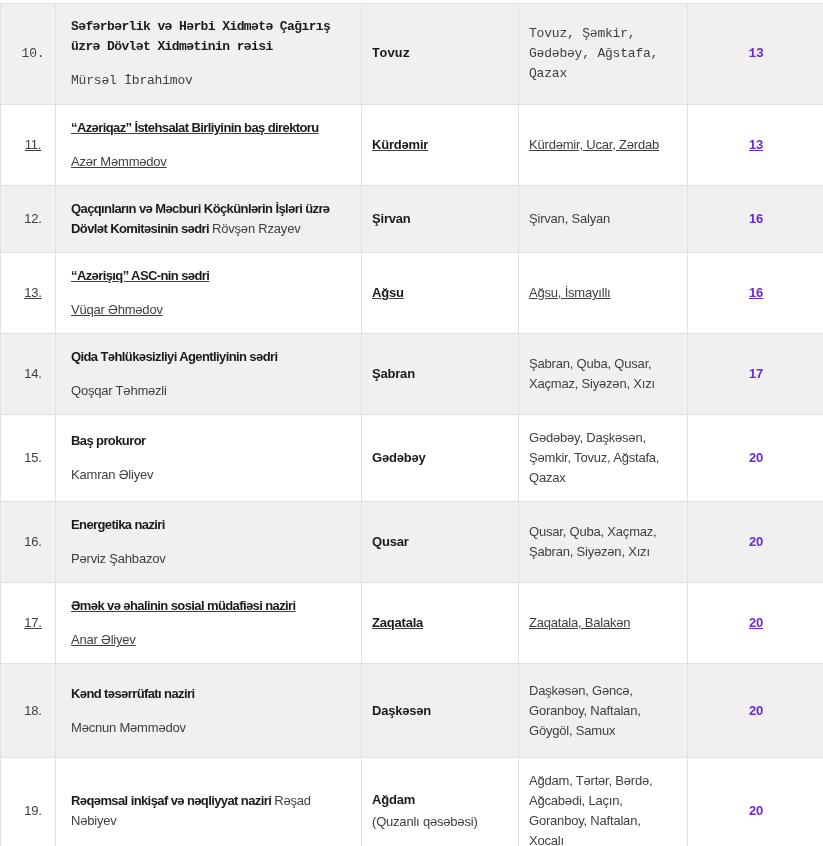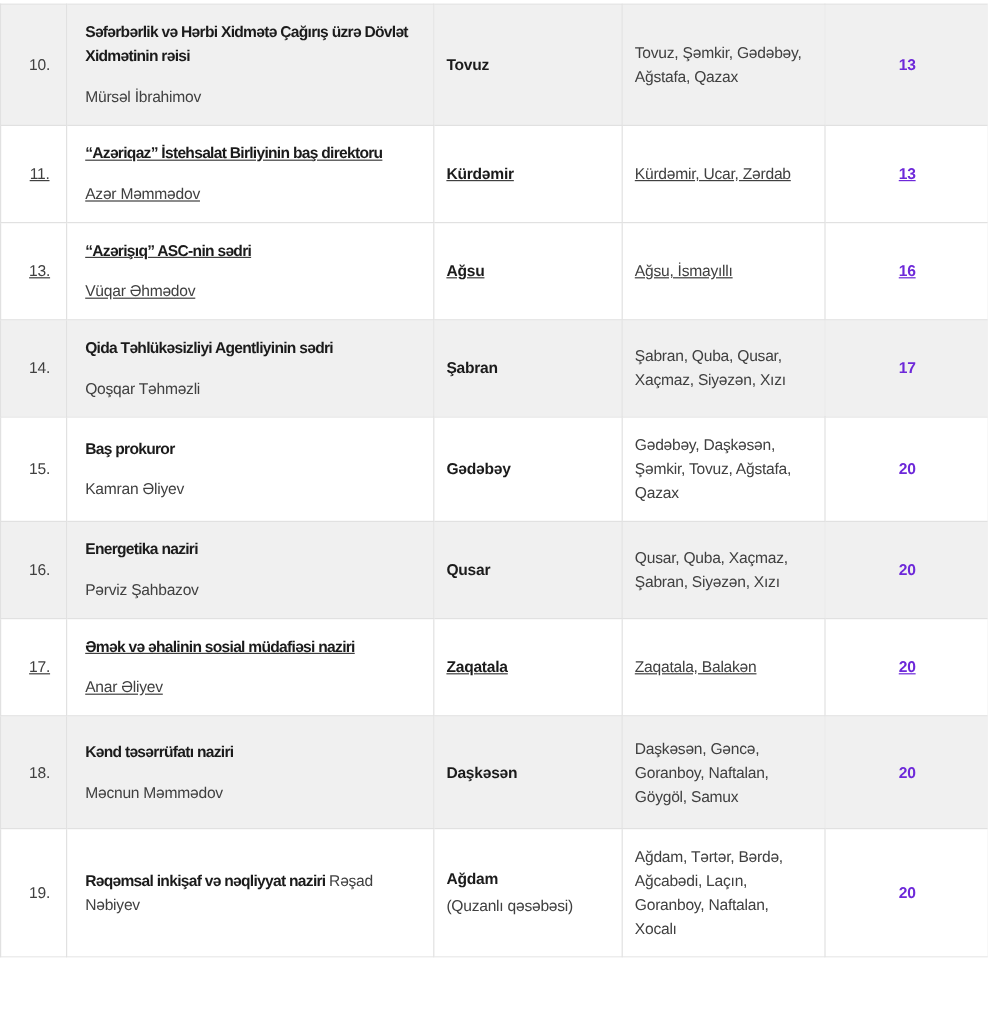--- a/index.html
+++ b/index.html
@@ -47,21 +47,21 @@
   span.name-inline {
     font-weight: 400;
     color: #404040;
     letter-spacing: -0.2px;
   }
   p.pname { color: #404040; }
   p.region { font-weight: 700; color: #1b1b1b; }
   p.region-note { margin-top: 2px; font-weight: 400; color: #404040; }
 
   
-  tr.h94  td { height: 94px; }
+  tr.h94  td { height: 94px; font-family: Liberation Mono, monospace; }
   tr.h80  td { height: 80px; text-decoration: underline; }
   tr.h67  td { height: 67px; }
   tr.h79  td { height: 79px; }
   tr.h87  td { height: 87px; margin-top: 32px; }
   tr.h77  td { height: 77px; }
   tr.h93  td { height: 94px; }
   tr.h103 td { height: 103px; }
 </style>
 </head>
 <body>
@@ -95,20 +95,31 @@
         <p class="title gap">“Azəriqaz” İstehsalat Birliyinin baş direktoru</p>
         <p class="pname">Azər Məmmədov</p>
       </td>
       <td class="c-region">
         <p class="region">Kürdəmir</p>
       </td>
       <td class="c-districts">Kürdəmir, Ucar, Zərdab</td>
       <td class="c-count">13</td>
     </tr>
 
+    <tr class="alt h67">
+      <td class="c-num">12.</td>
+      <td class="c-official">
+        <p class="title"><span>Qaçqınların və Məcburi Köçkünlərin İşləri üzrə Dövlət Komitəsinin sədri</span> <span class="name-inline">Rövşən Rzayev</span></p>
+      </td>
+      <td class="c-region">
+        <p class="region">Şirvan</p>
+      </td>
+      <td class="c-districts">Şirvan, Salyan</td>
+      <td class="c-count">16</td>
+    </tr>
 
     <tr class="h80">
       <td class="c-num">13.</td>
       <td class="c-official">
         <p class="title gap">“Azərişıq” ASC-nin sədri</p>
         <p class="pname">Vüqar Əhmədov</p>
       </td>
       <td class="c-region">
         <p class="region">Ağsu</p>
       </td>

